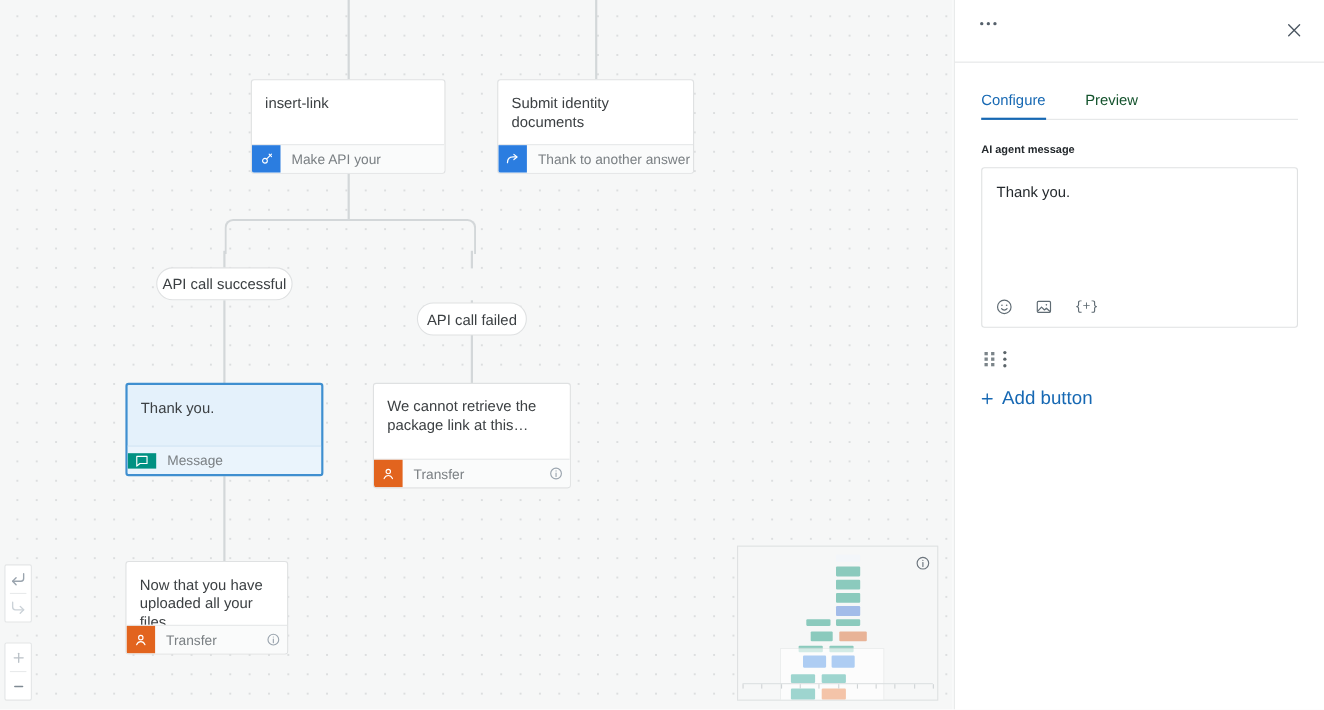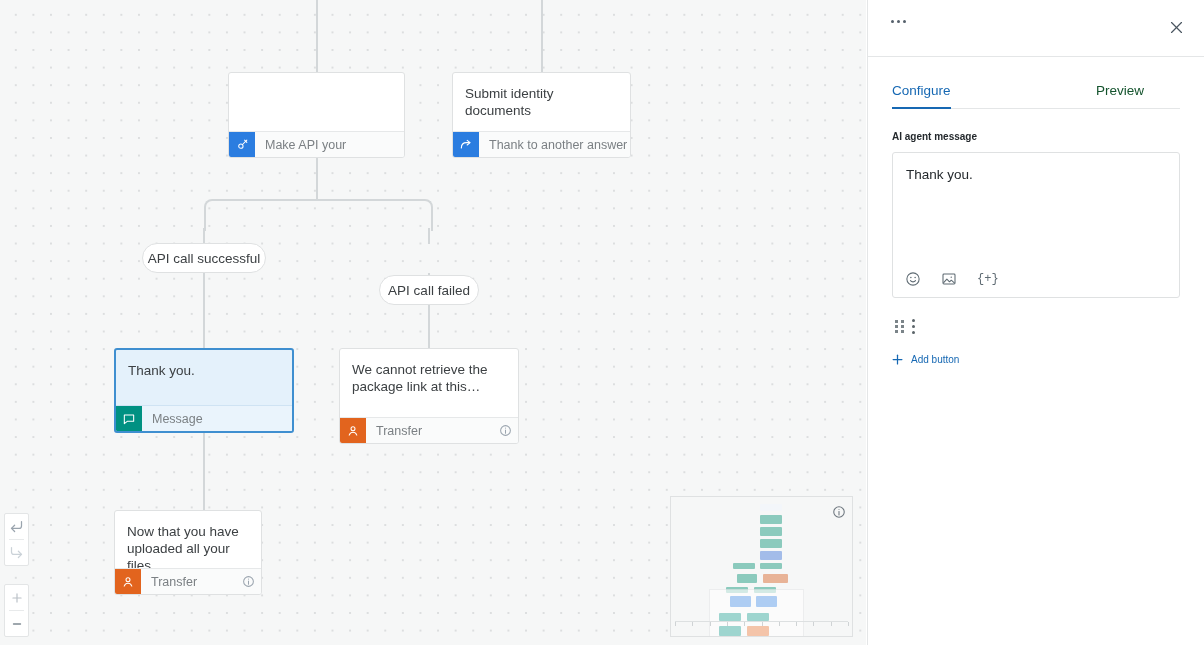--- a/index.html
+++ b/index.html
@@ -58,20 +58,21 @@
     height: 26px;
     display: flex;
     align-items: stretch;
     border-top: 1px solid #e6e8e9;
     background: #fafbfb;
     box-sizing: border-box;
   }
   .node.selected .node-foot {
     background: #eaf4fc;
     border-top: 1px solid #cfe3f3;
+    align-items: center;
   }
   .foot-icon {
     width: 26px; min-width: 26px;
     display: flex; align-items: center; justify-content: center;
   }
   .foot-icon svg { display: block; }
   .foot-label {
     flex: 1;
     display: flex; align-items: center;
     padding-left: 10px;
@@ -157,21 +158,20 @@
     display: flex; gap: 3px; align-items: center;
     cursor: pointer;
   }
   .head-dots i { width: 3px; height: 3px; border-radius: 50%; background: #55606b; display: block; }
   .head-close { position: absolute; right: 19px; top: 19px; cursor: pointer; }
 
   #tabs {
     display: flex;
     margin: 25px 24px 0 24px;
     border-bottom: 1px solid #e4e6e7;
-    justify-content: space-between;
   }
   .tab {
     padding: 0 0 9px 0;
     margin-right: 36px;
     font-size: 13.5px;
     color: #14532d;
     cursor: pointer;
     position: relative;
     top: 1px;
   }
@@ -235,21 +235,21 @@
     width: 14px; min-width: 14px;
     display: flex; flex-direction: column; align-items: center; gap: 3px;
     cursor: pointer;
   }
   .kebab i { width: 3px; height: 3px; border-radius: 50%; background: #5b6469; display: block; }
 
   #addbtn {
     margin: 18px 24px 0 22px;
     display: flex; align-items: center; gap: 6px;
     color: #1668b3;
-    font-size: 10px;
+    font-size: 17px;
     cursor: pointer;
   }
 </style>
 </head>
 <body>
 
 <div id="root">
 
   <div id="canvas">
 
@@ -263,20 +263,21 @@
     <div class="conn conn-v" style="left:203px; top:228px; height:16px;"></div>
     <div class="conn conn-v" style="left:428px; top:228px; height:16px;"></div>
 
     <div class="conn conn-v" style="left:203px; top:273px; height:76px;"></div>
     <div class="conn conn-v" style="left:428px; top:273px; height:76px;"></div>
 
     <div class="conn conn-v" style="left:203px; top:433px; height:78px;"></div>
 
     <div id="nodes-layer">
         <div class="node" style="left: 228px; top: 72px; width: 177px; height: 86px;">
+          <div class="node-body">insert-link</div>
           <div class="node-foot">
             <div class="foot-icon" style="background: rgb(43, 125, 224);">
               <svg width="13" height="13" viewBox="0 0 24 24" fill="none" stroke="#ffffff" stroke-width="1.9" stroke-linecap="round" stroke-linejoin="round">
                 <circle cx="9" cy="15" r="4"></circle>
                 <line x1="12" y1="12" x2="20" y2="4"></line>
                 <line x1="16" y1="4" x2="20" y2="8"></line>
               </svg>
             </div>
             <div class="foot-label">Make API your</div>
           </div>

